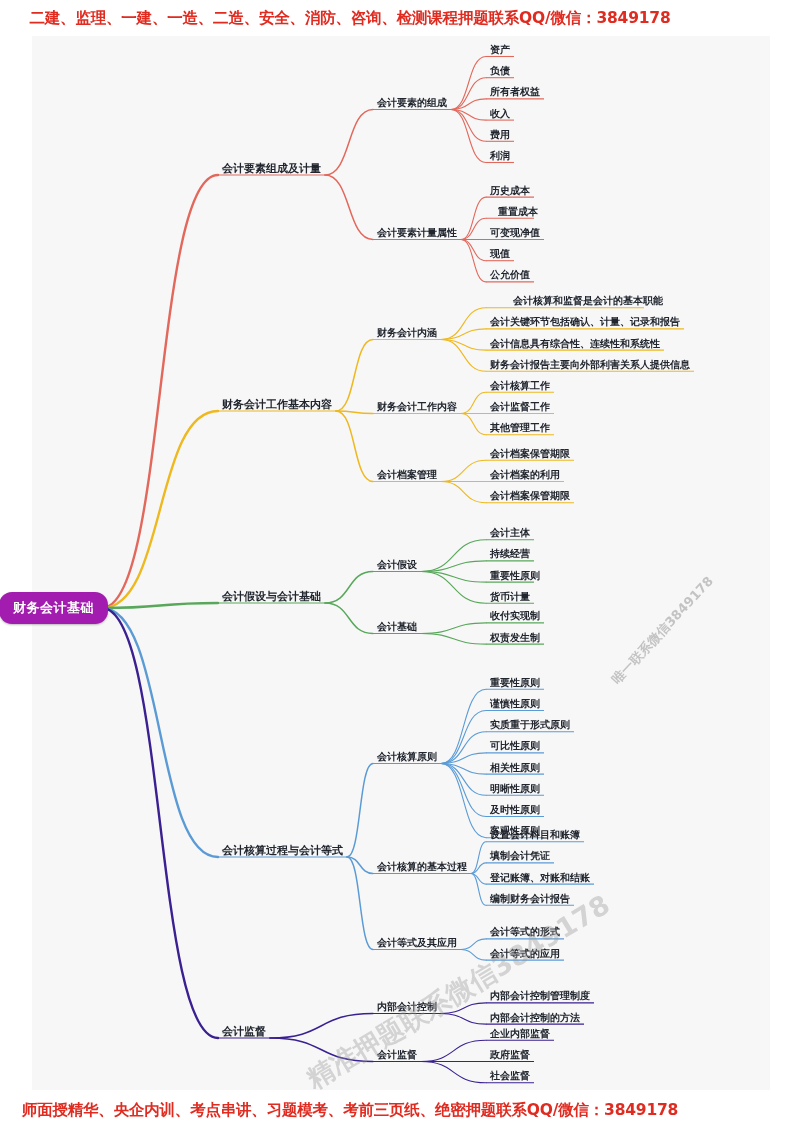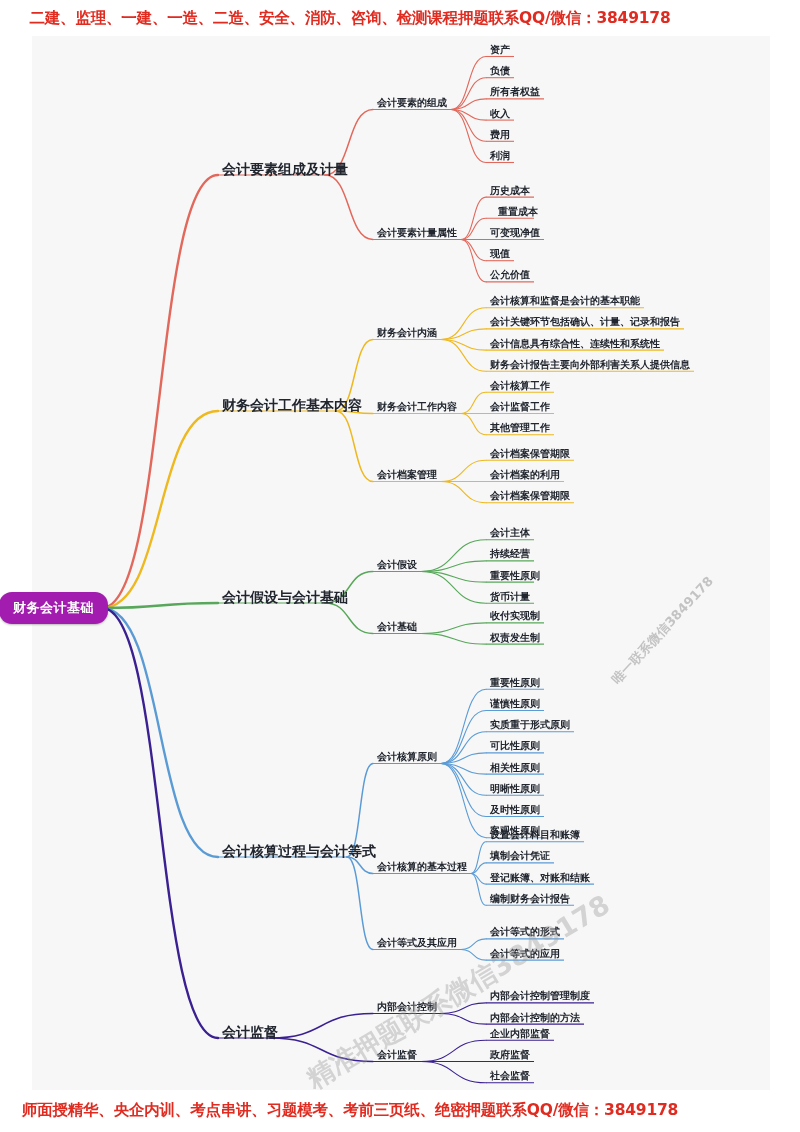--- a/index.html
+++ b/index.html
@@ -30,21 +30,21 @@
   }
   svg.links{position:absolute;left:0;top:0;width:738px;height:1054px;}
 
   .node{
     position:absolute;
     white-space:nowrap;
     font-weight:bold;
     color:#20252e;
     line-height:1;
   }
-  .lvl1{font-size:14px;font-family:Liberation Serif, serif;}
+  .lvl1{font-size:11px;}
   .lvl2{font-size:10px;}
   .leaf{font-size:10px;}
 
   .root{
     position:absolute;
     background:#a21caf;
     color:#ffffff;
     font-weight:bold;
     font-size:13px;
     border-radius:13px;
@@ -209,21 +209,21 @@
       <div class="node leaf" style="left: 458px; top: 93.8px;">费用</div>
       <div class="node leaf" style="left: 458px; top: 115px;">利润</div>
       <div class="node lvl2" style="left: 345px; top: 192px;">会计要素计量属性</div>
       <div class="node leaf" style="left: 458px; top: 149.6px;">历史成本</div>
       <div class="node leaf" style="left: 458px; top: 170.8px; margin-left: 8px;">重置成本</div>
       <div class="node leaf" style="left: 458px; top: 192px;">可变现净值</div>
       <div class="node leaf" style="left: 458px; top: 213.2px;">现值</div>
       <div class="node leaf" style="left: 458px; top: 234.4px;">公允价值</div>
       <div class="node lvl1" style="left: 190px; top: 362.5px;">财务会计工作基本内容</div>
       <div class="node lvl2" style="left: 345px; top: 292px;">财务会计内涵</div>
-      <div class="node leaf" style="left: 458px; top: 260.2px;">会计核算和监督是会计的基本职能</div>
+      <div class="node leaf" style="left: 481px; top: 260.2px;">会计核算和监督是会计的基本职能</div>
       <div class="node leaf" style="left: 458px; top: 281.4px;">会计关键环节包括确认、计量、记录和报告</div>
       <div class="node leaf" style="left: 458px; top: 302.6px;">会计信息具有综合性、连续性和系统性</div>
       <div class="node leaf" style="left: 458px; top: 323.8px; font-family: Liberation Serif, serif;">财务会计报告主要向外部利害关系人提供信息</div>
       <div class="node lvl2" style="left: 345px; top: 366px;">财务会计工作内容</div>
       <div class="node leaf" style="left: 458px; top: 344.8px;">会计核算工作</div>
       <div class="node leaf" style="left: 458px; top: 366px;">会计监督工作</div>
       <div class="node leaf" style="left: 458px; top: 387.2px;">其他管理工作</div>
       <div class="node lvl2" style="left: 345px; top: 434px;">会计档案管理</div>
       <div class="node leaf" style="left: 458px; top: 412.8px;">会计档案保管期限</div>
       <div class="node leaf" style="left: 458px; top: 434px;">会计档案的利用</div>

